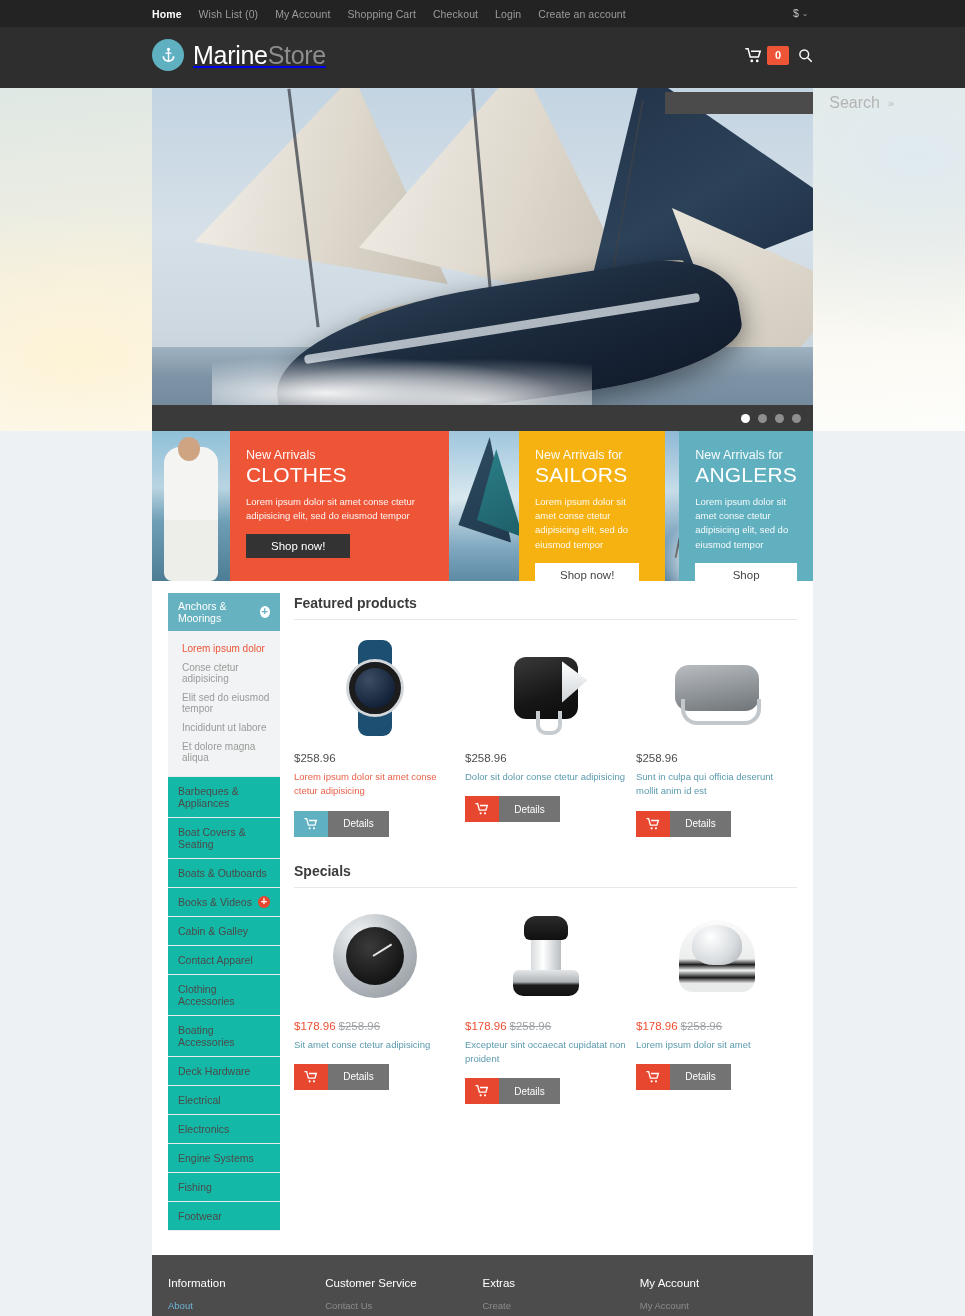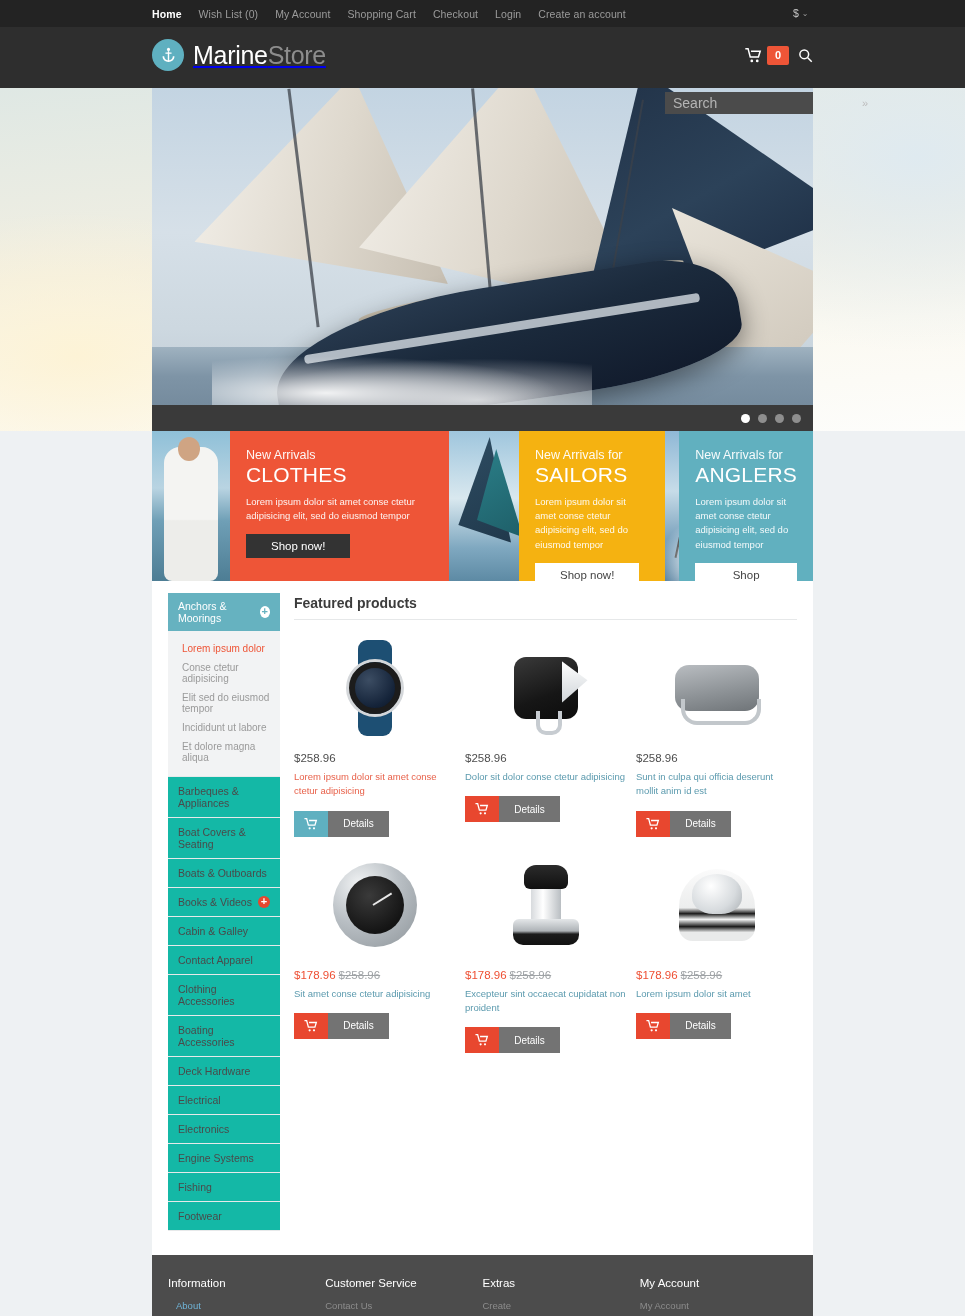--- a/index.html
+++ b/index.html
@@ -55,22 +55,23 @@
   }
   .search-toggle svg { width: 15px; height: 15px; display: block; }
 
   .searchbox {
     position: absolute; right: 152px; top: 65px;
     width: 148px; height: 22px; background: #4b4b4b;
     display: flex; align-items: center; z-index: 36;
   }
   .searchbox input {
     flex: 1; background: transparent; border: 0; outline: 0;
-    color: #cfcfcf; font-size: 14px; padding: 0 8px;
+    color: #cfcfcf; font-size: 16px; padding: 0 8px;
     font-family: "Liberation Sans", sans-serif;
+    text-align: right;
   }
   .searchbox input::placeholder { color: #b4b4b4; }
   .searchbox .go { color: #bdbdbd; font-size: 11px; padding-right: 8px; cursor: pointer; }
 
   
   .slider-band {
     height: 343px; width: 100%; position: relative;
     background:
       radial-gradient(ellipse 380px 200px at 8% 78%, #fdf3d6 0%, rgba(253,243,214,0) 72%),
       radial-gradient(ellipse 420px 260px at 95% 20%, #dfeaf0 0%, rgba(223,234,240,0) 75%),
@@ -325,21 +326,21 @@
   .footer {
     width: 661px; margin-left: 152px; background: #4c4c4c;
     padding: 22px 0 0 0;
   }
   .f-cols { display: flex; padding: 0 16px 24px 16px; }
   .f-col { width: 160px; }
   .f-col h4 { color: #ffffff; font-size: 11.5px; font-weight: normal; margin-bottom: 11px; }
   .f-col a {
     display: block; color: #8c8c8c; font-size: 9.5px; text-decoration: none; margin-bottom: 8px;
   }
-  .f-col a.active { color: #6fb3d6; margin-left: 8px; }
+  .f-col a.active { color: #6fb3d6; }
 </style>
 </head>
 <body>
 
 <div class="page">
 
   <div class="topbar">
     <nav class="topnav">
       <a class="active" href="#">Home</a>
       <a href="#">Wish List (0)</a>
@@ -574,20 +575,21 @@
                   <circle cx="9.5" cy="19" r="2"></circle>
                   <circle cx="17.5" cy="19" r="2"></circle>
                 </svg>
             </button>
             <button class="btn-details">Details</button>
           </div>
         </div>
 
       </div>
 
+      <h2 class="sec-title second">Specials</h2>
       <div class="prod-grid">
 
         <div class="prod">
           <div class="prod-img">
             <div class="clock">
                 <div class="clock-face"></div>
               </div>
           </div>
           <div class="price">
             <span class="sale">$178.96</span><span class="old">$258.96</span>

